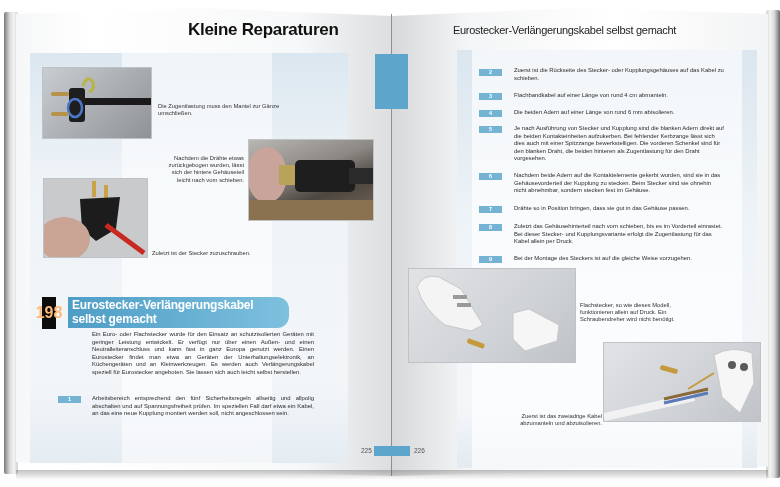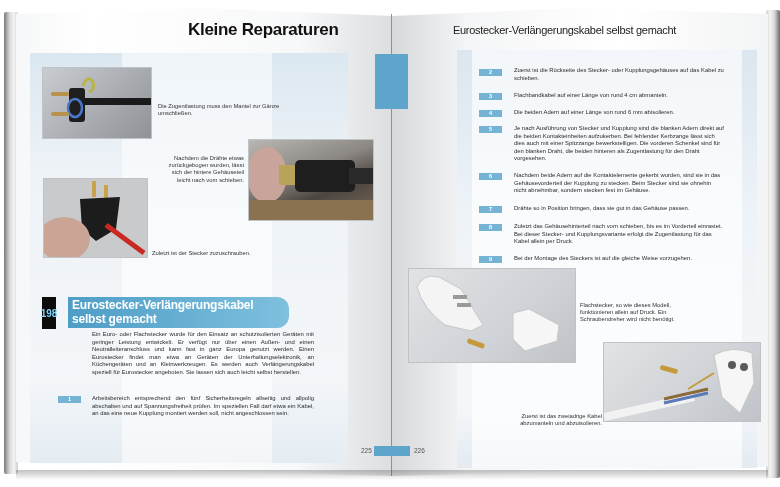--- a/index.html
+++ b/index.html
@@ -55,21 +55,21 @@
   .photo5 { left: 601px; top: 342px; width: 158px; height: 80px; }
 
   .caption { position: absolute; font-size: 5.8px; line-height: 7.2px; color: #333; }
   .cap1 { left: 156px; top: 103px; width: 150px; }
   .cap2 { left: 160px; top: 155px; width: 82px; text-align: right; }
   .cap3 { left: 150px; top: 250px; width: 150px; }
   .cap4 { left: 578px; top: 302px; width: 125px; }
   .cap5 { left: 510px; top: 413px; width: 90px; text-align: right; }
 
   .section-num { position: absolute; left: 40px; top: 297px; width: 14px; height: 32px; background: #0c0c0c;
-    color: #7dd3fc; font-weight: bold; font-size: 10px; display: flex; align-items: center; justify-content: center; }
+    color: #fdba74; font-weight: bold; font-size: 16px; display: flex; align-items: center; justify-content: center; }
   .section-title-bar { position: absolute; left: 66px; top: 297px; width: 221px; height: 31px;
     background: linear-gradient(90deg, #4e9dc6 0%, #7ec0de 100%); border-radius: 0 12px 12px 0; }
   .section-title { position: absolute; left: 70px; top: 298px; width: 215px; color: #fff; font-weight: bold;
     font-size: 12px; line-height: 14px; letter-spacing: -0.2px; }
 
   .body-text { position: absolute; font-size: 5.9px; line-height: 7.6px; color: #2b2b2b; text-align: justify; }
   .intro { left: 90px; top: 331px; width: 222px; }
 
   .step-badge { position: absolute; width: 23px; height: 7px; background: #74b3d4; color: #fff; font-size: 5.5px;
     line-height: 7px; text-align: center; font-weight: bold; }

